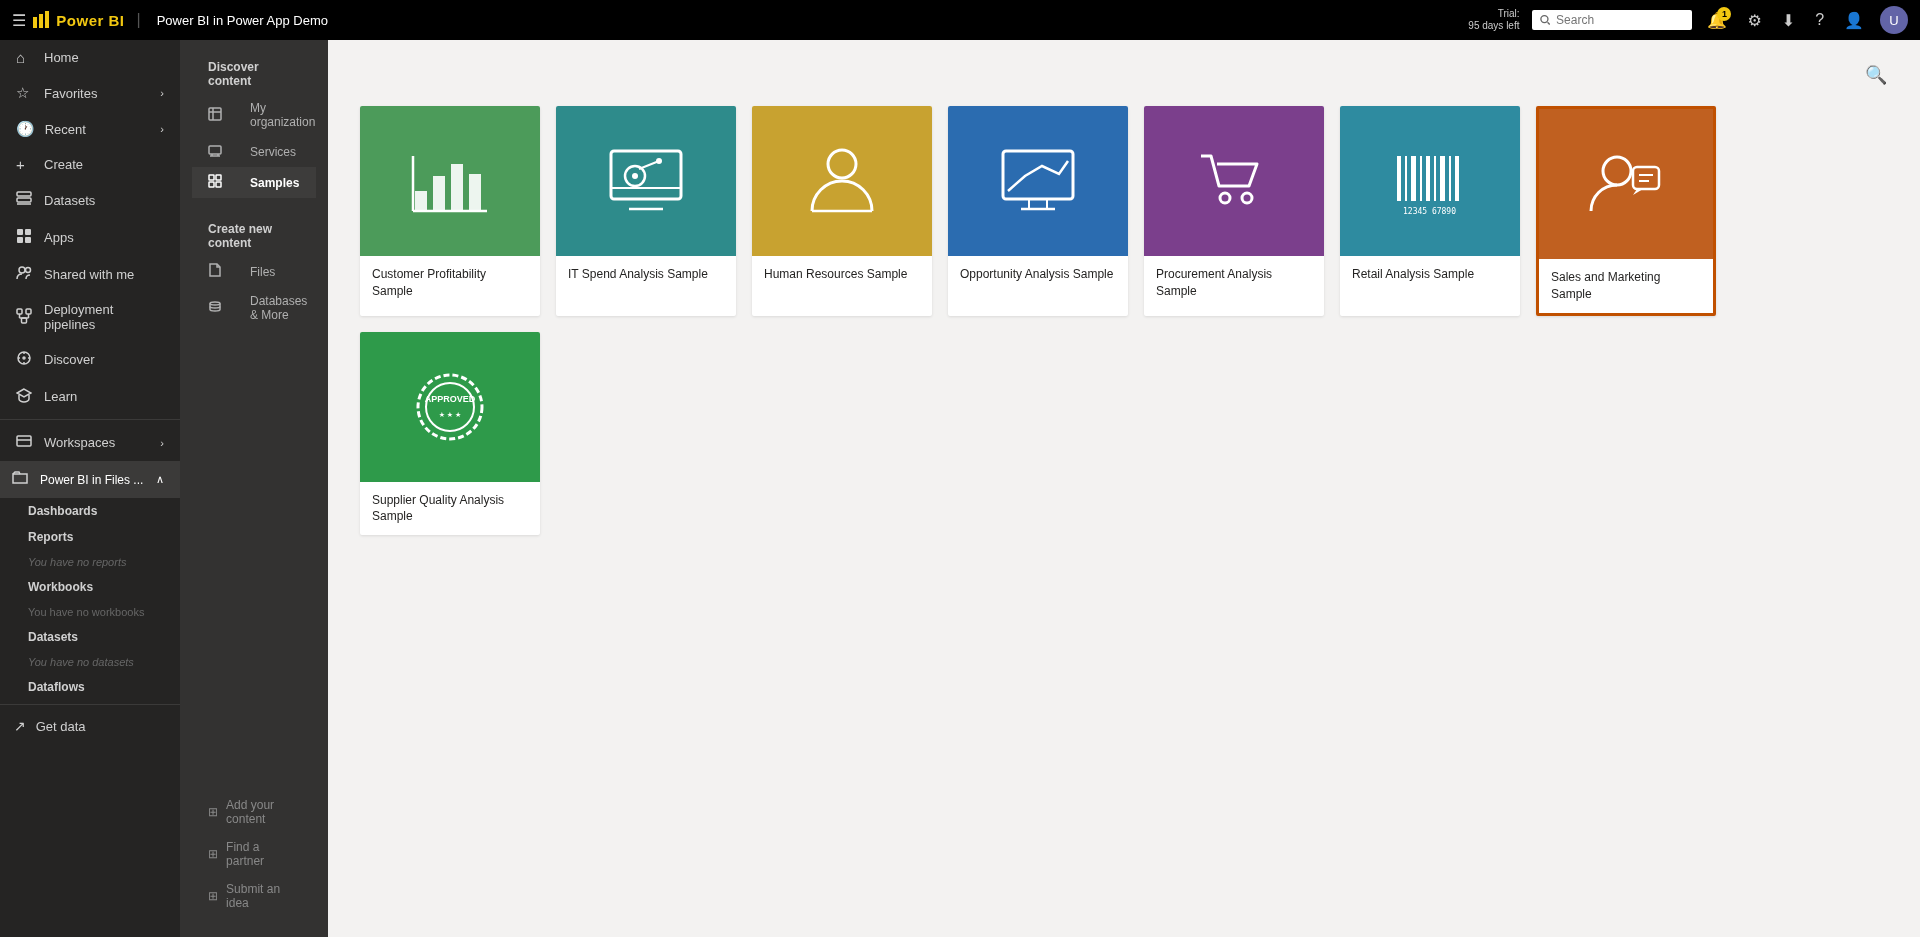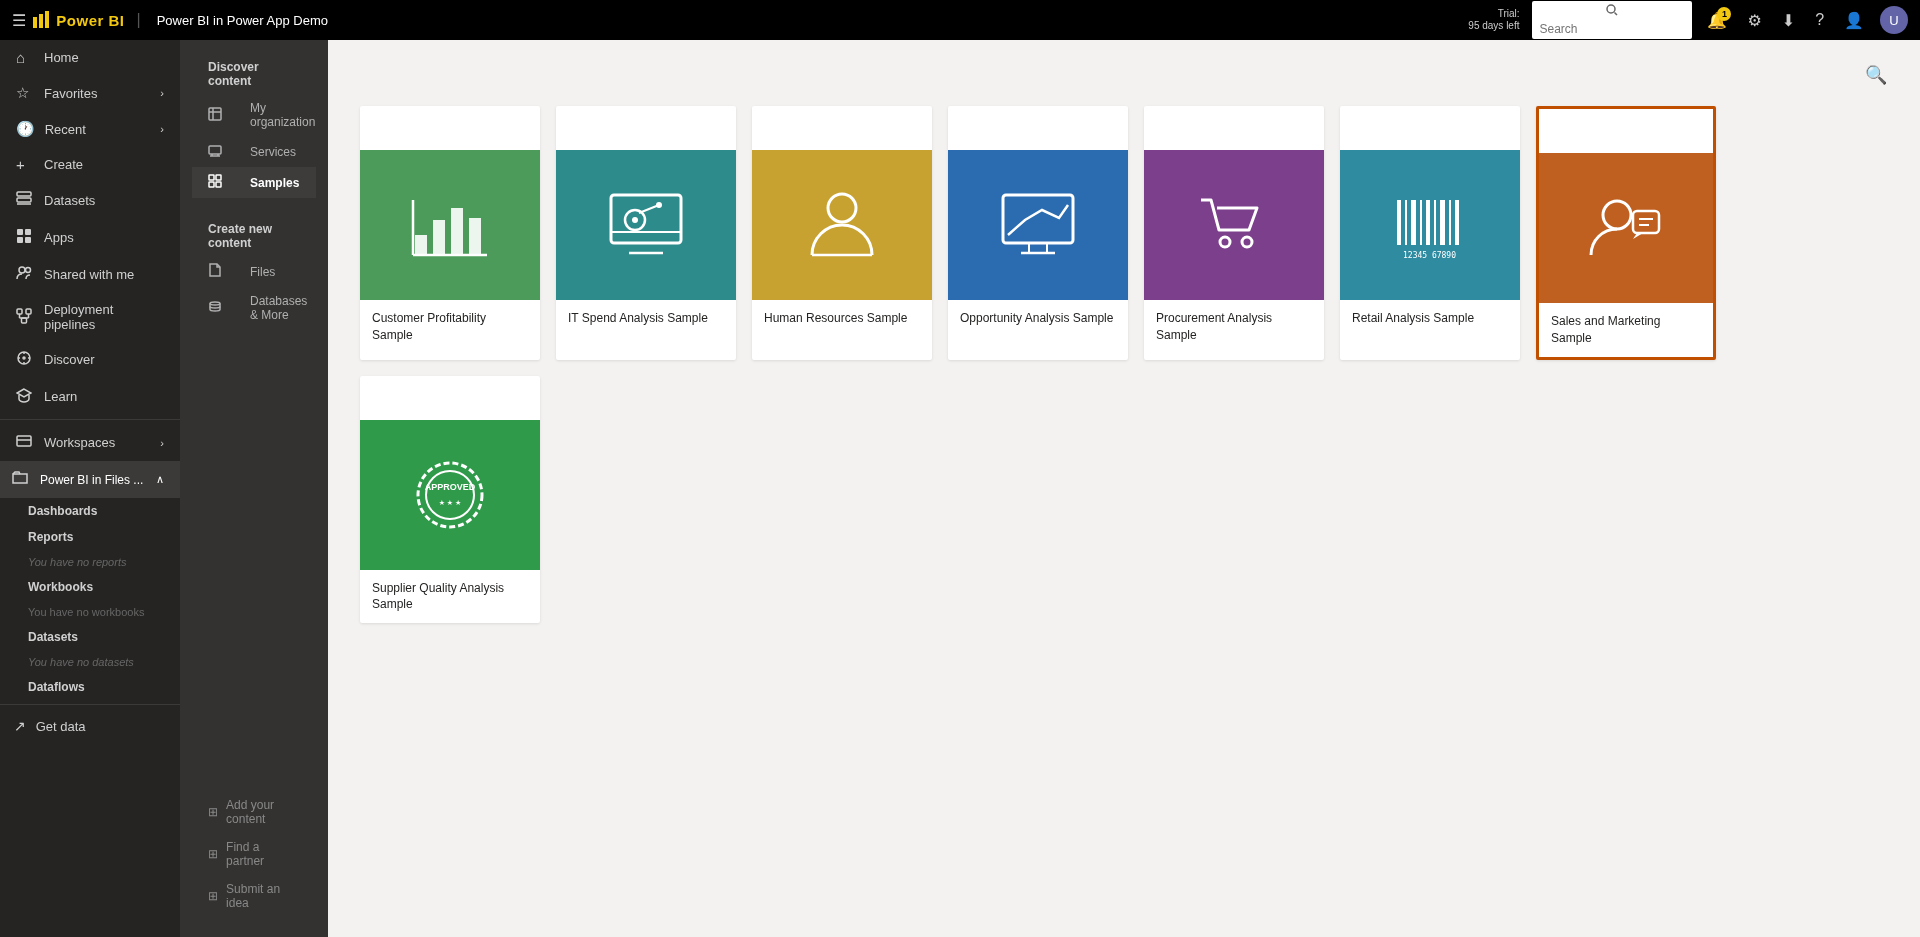--- a/index.html
+++ b/index.html
@@ -13,21 +13,21 @@
       flex-shrink: 0; z-index: 100;
     }
     .topbar-logo { display: flex; align-items: center; gap: 6px; }
     .topbar-logo-text { color: #f2c811; font-weight: 700; font-size: 15px; letter-spacing: 0.5px; }
     .topbar-app-name { color: #fff; font-size: 13px; margin-left: 4px; }
     .topbar-spacer { flex: 1; }
     .topbar-trial { display: flex; flex-direction: column; align-items: flex-end; font-size: 10px; color: #ccc; line-height: 1.2; }
     .topbar-search {
       display: flex; align-items: center;
       background: #fff; border-radius: 2px;
-      padding: 3px 8px; gap: 6px; width: 160px; flex-direction: column;
+      padding: 3px 8px; gap: 6px; width: 160px;
     }
     .topbar-search input { border: none; outline: none; font-size: 12px; width: 100%; }
     .topbar-icon { color: #ccc; font-size: 16px; cursor: pointer; padding: 4px; position: relative; }
     .notification-badge {
       position: absolute; top: 0; right: 0;
       background: #f2c811; color: #000; border-radius: 50%;
       width: 14px; height: 14px; font-size: 9px;
       display: flex; align-items: center; justify-content: center; font-weight: bold;
     }
     .topbar-avatar {
@@ -94,21 +94,21 @@
       display: flex; flex-wrap: wrap; gap: 16px;
     }
     .sample-card {
       width: 180px; background: #fff;
       border-radius: 2px; overflow: hidden;
       cursor: pointer; box-shadow: 0 1px 3px rgba(0,0,0,0.1);
       transition: box-shadow 0.15s;
     }
     .sample-card.selected { border: 3px solid #c05000; }
     .sample-card-img {
-      height: 150px; display: flex; align-items: center; justify-content: center; margin-top: 44px;
+      height: 150px; display: flex; align-items: center; justify-content: center;
     }
     .sample-card-label {
       padding: 10px 12px; font-size: 12px; color: #252423; font-weight: 400; line-height: 1.4;
     }
   </style>
 </head>
 <body>
 
 <div class="topbar">
   <div class="topbar-logo">

